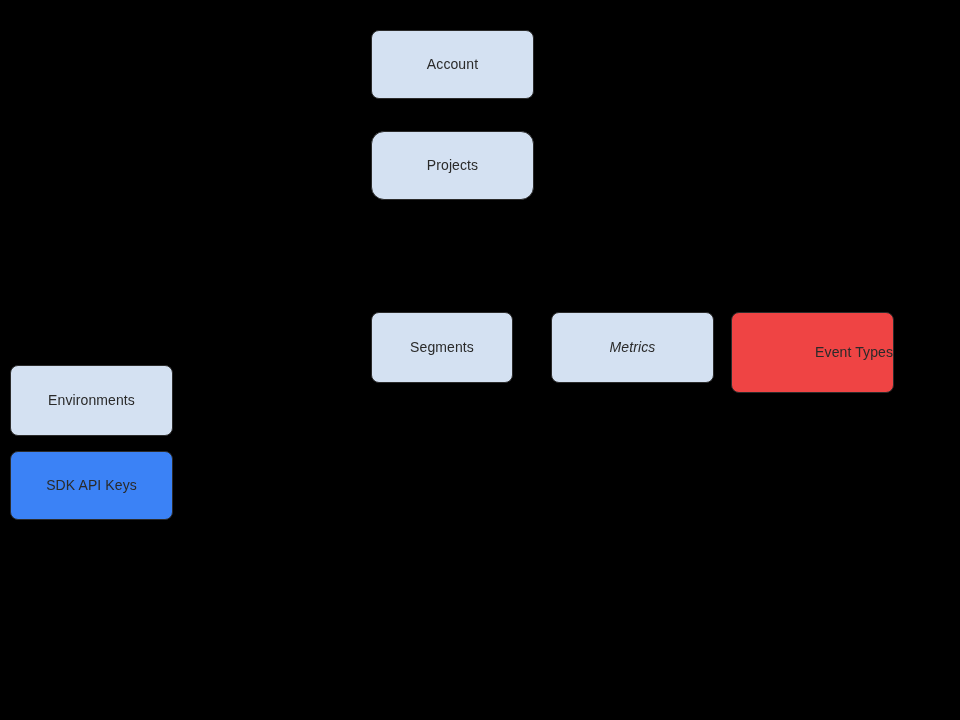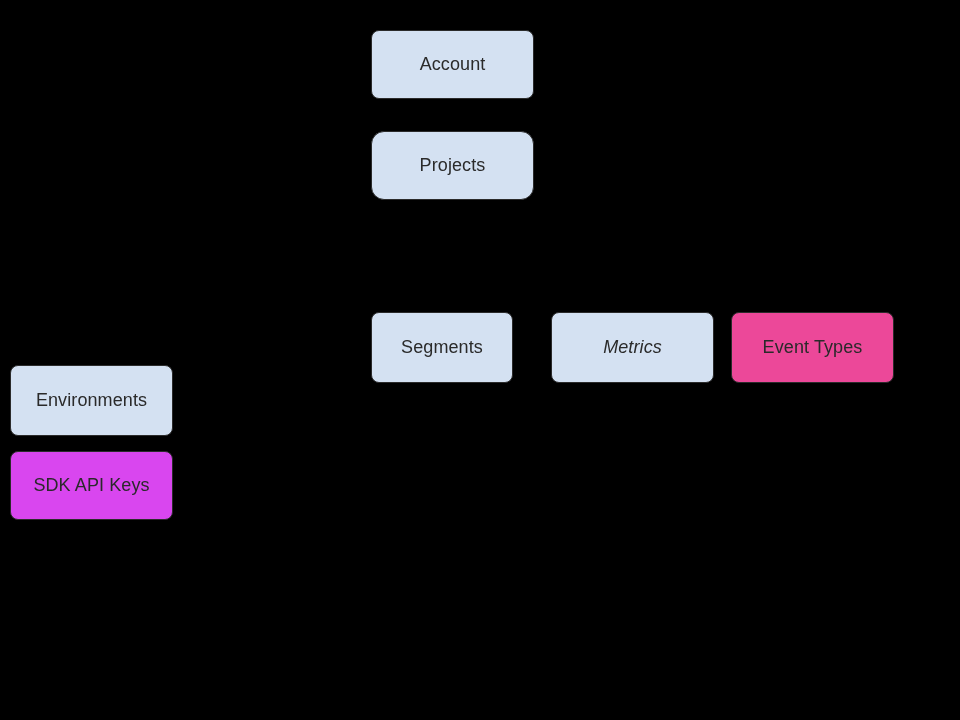--- a/index.html
+++ b/index.html
@@ -24,21 +24,21 @@
     position: absolute;
     box-sizing: border-box;
     display: flex;
     align-items: center;
     justify-content: center;
     background: #d4e1f2;
     border: 1px solid #2b2b2b;
     border-radius: 8px;
     color: #2a2a2a;
     font-family: "Liberation Sans", "DejaVu Sans", sans-serif;
-    font-size: 18px;
+    font-size: 14px;
     font-weight: 400;
     line-height: 1.2;
     letter-spacing: 0.1px;
     text-align: center;
     white-space: nowrap;
     -webkit-font-smoothing: antialiased;
   }
   .node-label {
     display: block;
     pointer-events: none;
@@ -63,21 +63,21 @@
 
 
   <div class="node" style="left: 371px; top: 312px; width: 142px; height: 71px; background: rgb(212, 225, 242); border-color: rgb(43, 43, 43); color: rgb(42, 42, 42);">
     <span class="node-label">Segments</span>
   </div>
 
   <div class="node" style="left: 551px; top: 312px; width: 163px; height: 71px; background: rgb(212, 225, 242); border-color: rgb(43, 43, 43); color: rgb(42, 42, 42); font-style: italic;">
     <span class="node-label">Metrics</span>
   </div>
 
-  <div class="node" style="left: 731px; top: 312px; width: 163px; height: 71px; background: #ec4899; border-color: rgb(43, 43, 43); color: rgb(42, 42, 42);">
+  <div class="node" style="left: 731px; top: 312px; width: 163px; height: 81px; background: #ef4444; border-color: rgb(43, 43, 43); color: rgb(42, 42, 42); justify-content: flex-end;">
     <span class="node-label">Event Types</span>
   </div>
 
-  <div class="node" style="left: 10px; top: 451px; width: 163px; height: 69px; background: #d946ef; border-color: rgb(43, 43, 43); color: rgb(42, 42, 42); text-align: center;">
+  <div class="node" style="left: 10px; top: 451px; width: 163px; height: 69px; background: #3b82f6; border-color: rgb(43, 43, 43); color: rgb(42, 42, 42); text-align: center;">
     <span class="node-label">SDK API Keys</span>
   </div>
 
 </div>
 
 </body></html>

